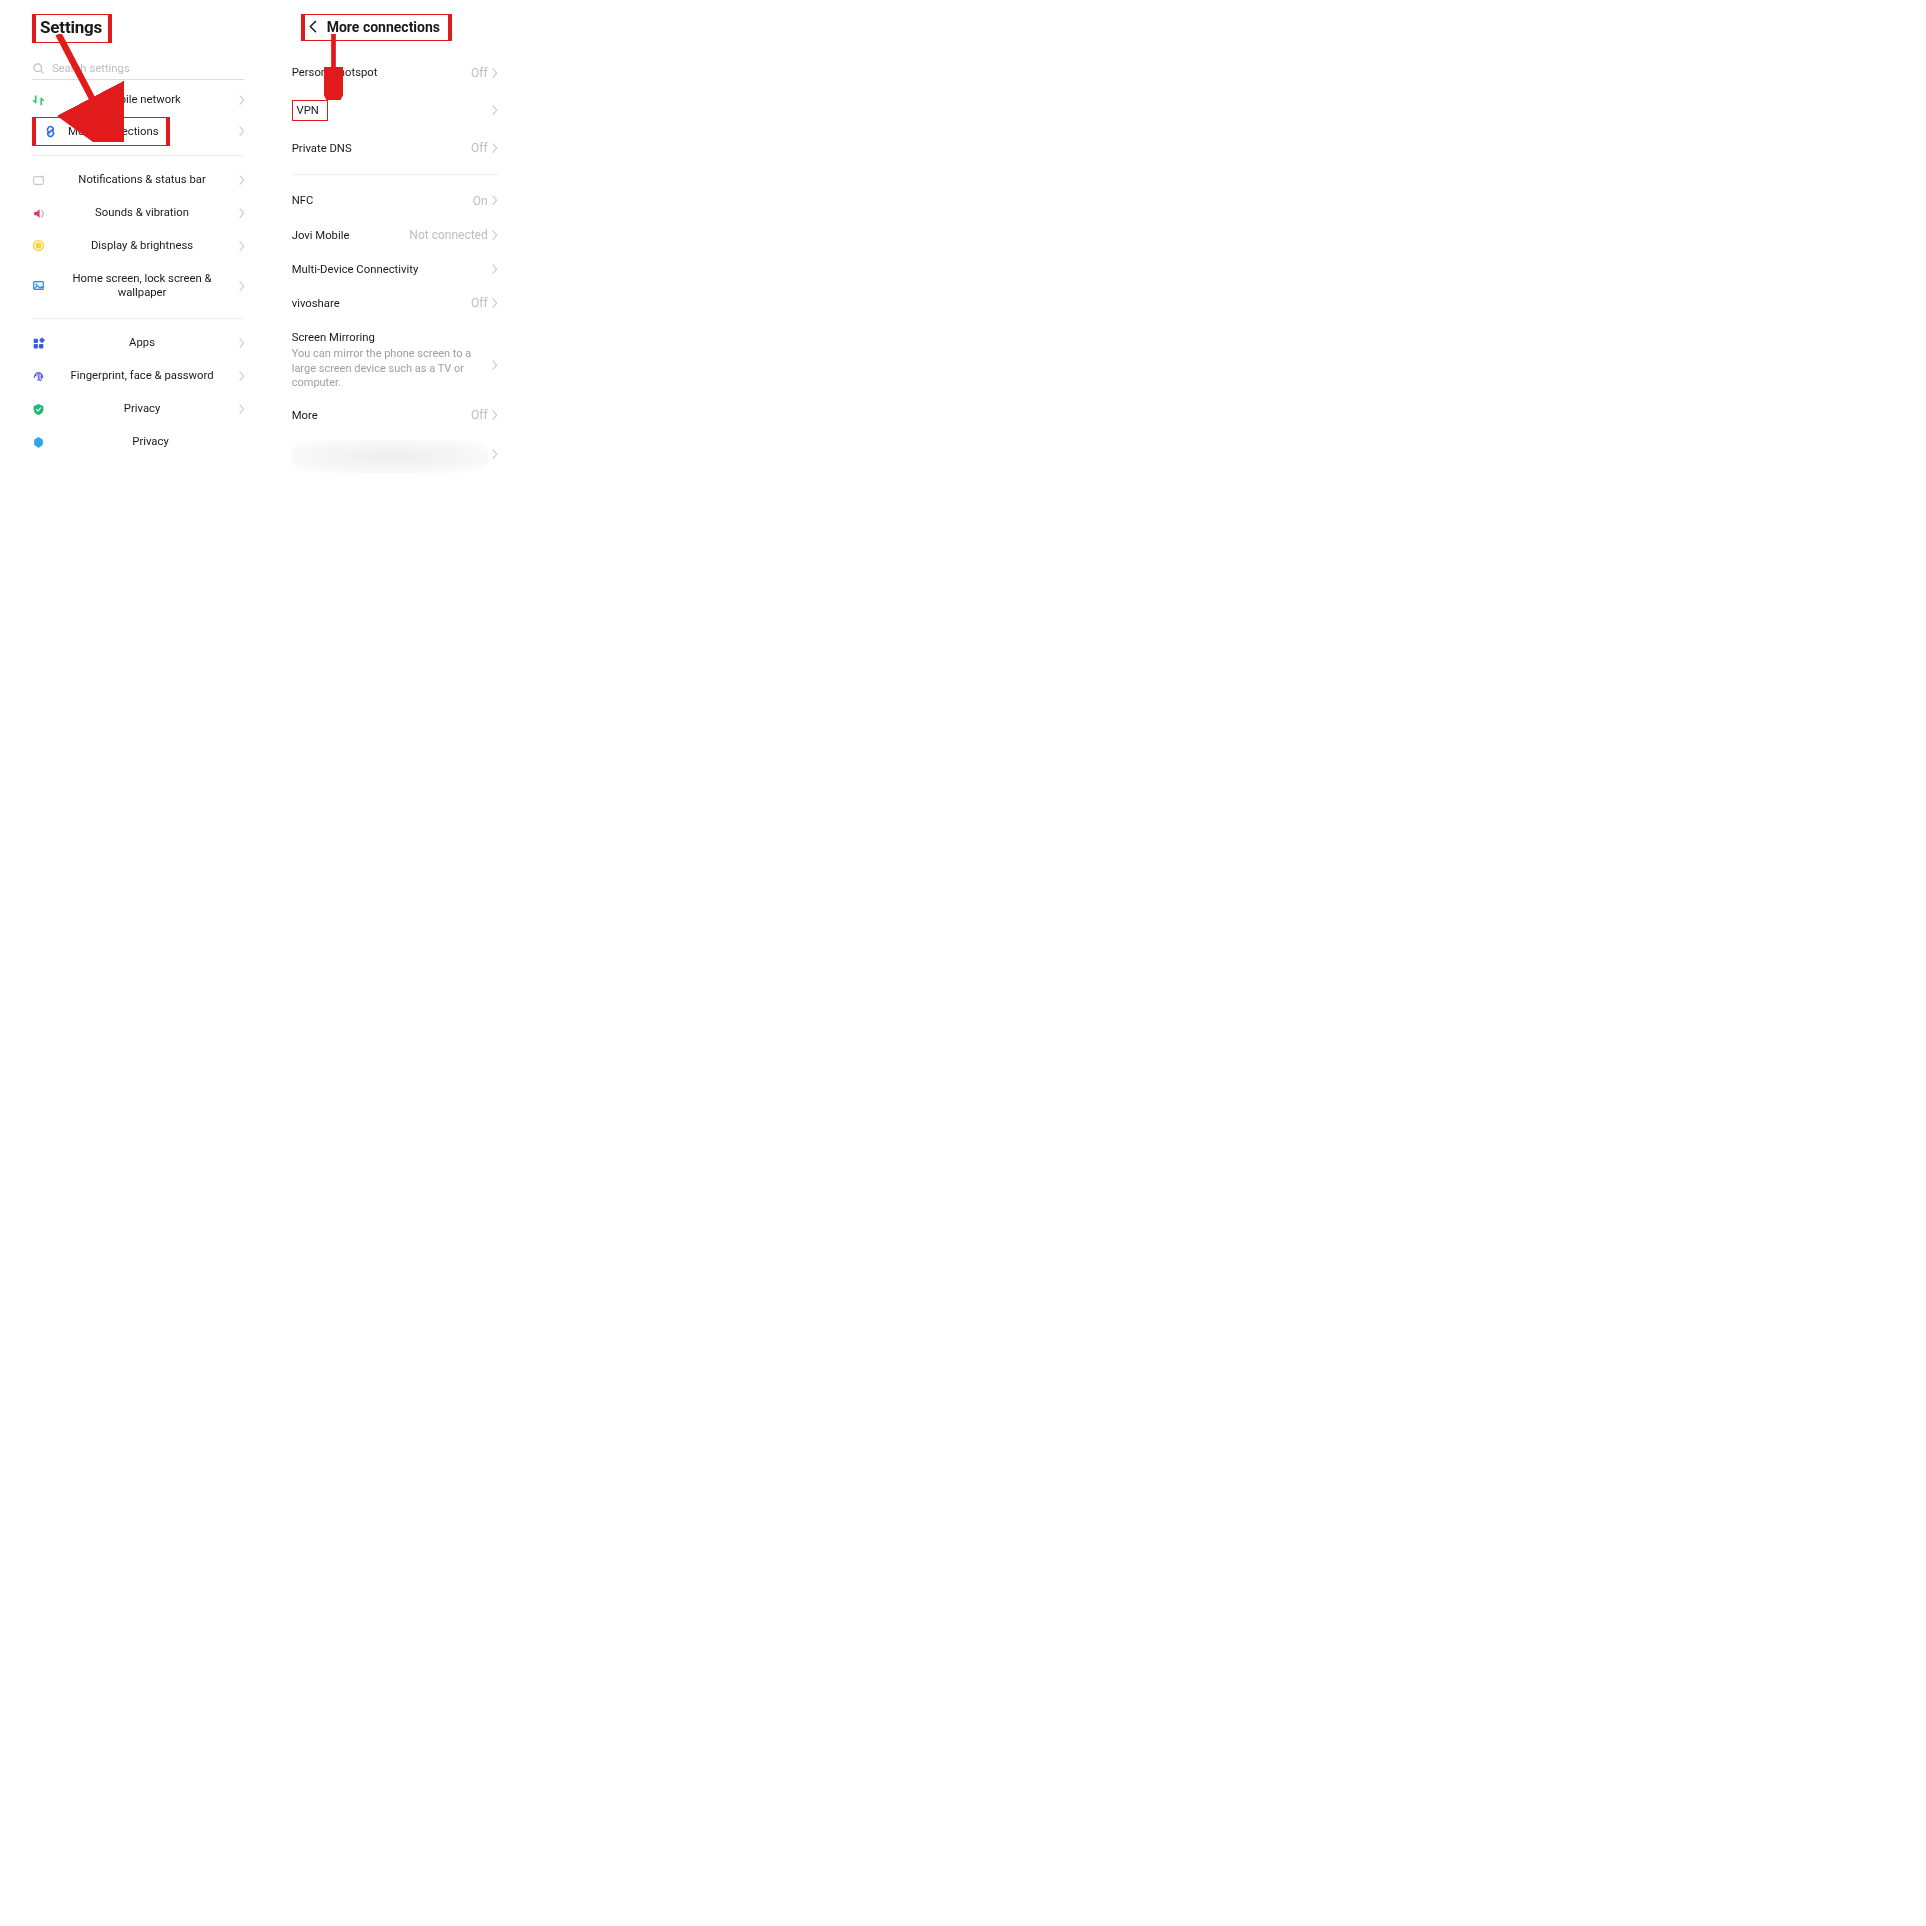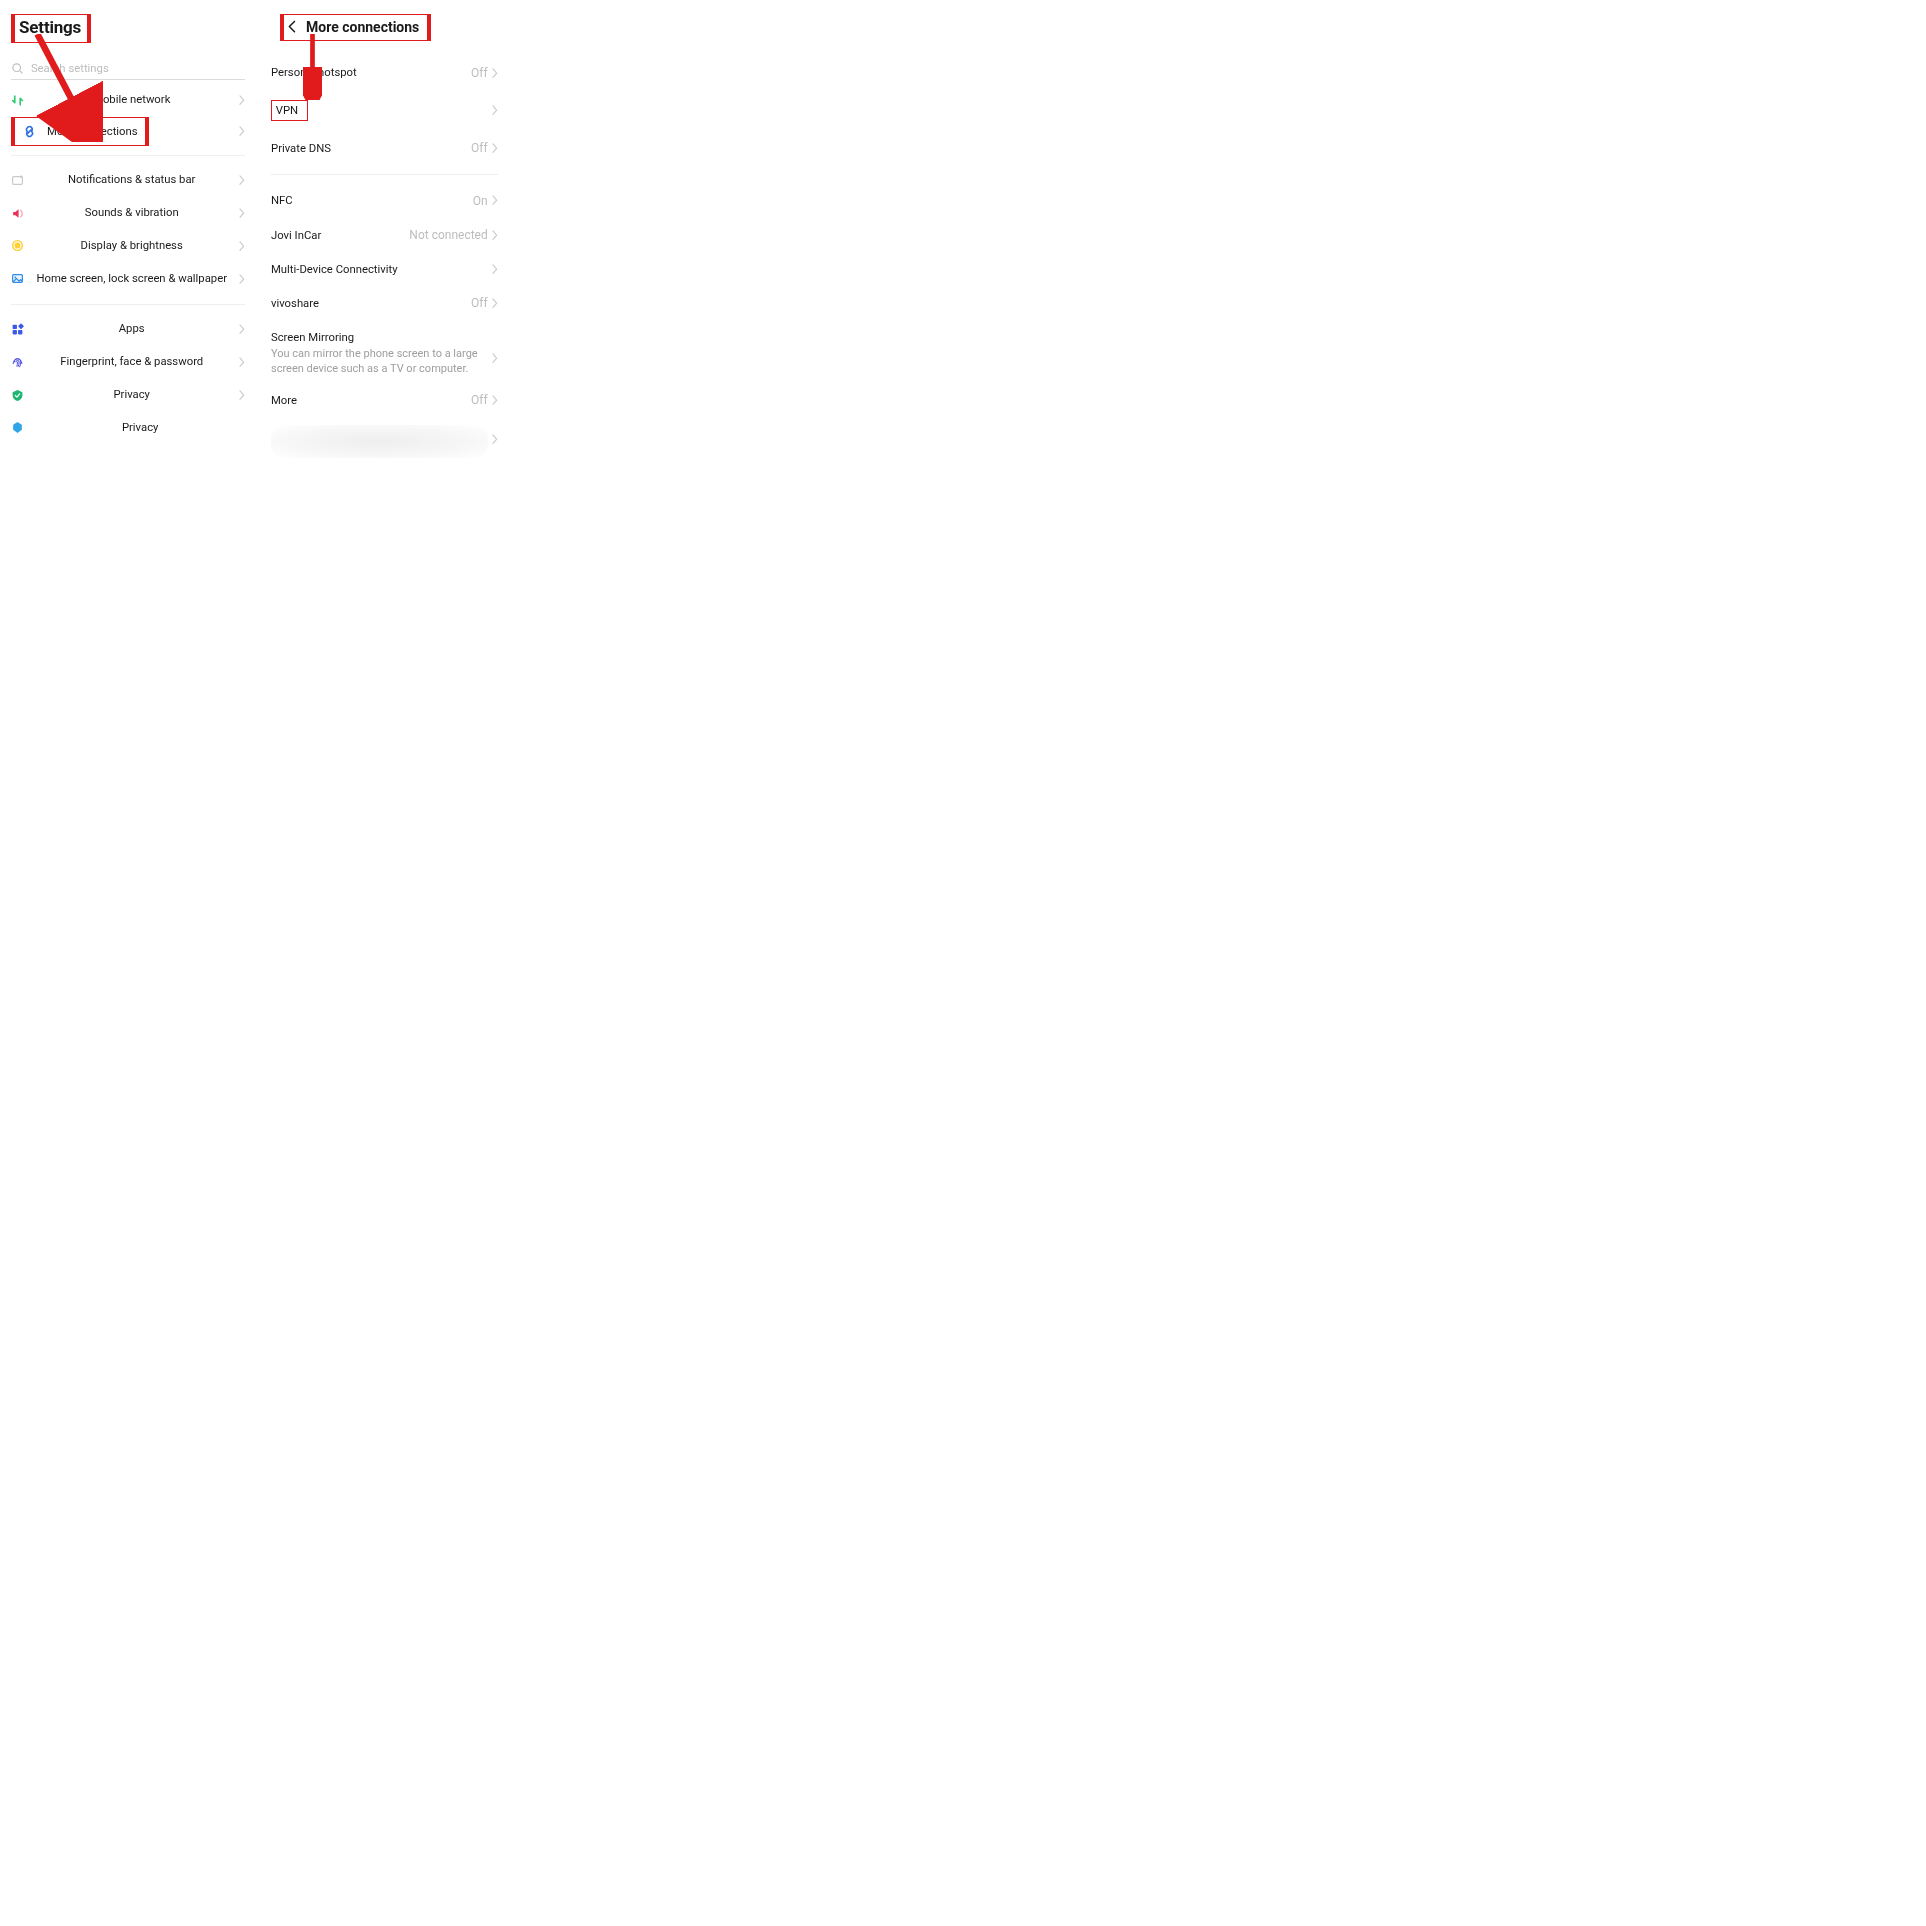--- a/index.html
+++ b/index.html
@@ -14,20 +14,21 @@
   .row {
     display: flex;
     flex-direction: row;
     width: 100%;
     height: 100%;
   }
   .panel {
     width: 50%;
     padding: 9.4px 11.3px;
     position: relative;
+    margin-left: 21px;
   }
   .panel-left { padding-top: 14px; }
   .panel-right { padding-top: 14px; padding-left: 15px; padding-right: 14px; }
 
   .big-title {
     font-size: 17px;
     font-weight: 700;
     letter-spacing: -0.2px;
   }
   .boxed {
@@ -387,21 +388,21 @@
       <span class="rlabel">NFC</span>
       <span class="rstatus">On</span>
       <span class="chevron">
           <svg viewBox="0 0 12 22">
             <path d="M2 2 L10 11 L2 20" fill="none" stroke="#c9c9c9" stroke-width="2.4" stroke-linecap="round"></path>
           </svg>
         </span>
     </div>
 
     <div class="ritem">
-      <span class="rlabel">Jovi InCar</span>
+      <span class="rlabel">Jovi Mobile</span>
       <span class="rstatus">Not connected</span>
       <span class="chevron">
           <svg viewBox="0 0 12 22">
             <path d="M2 2 L10 11 L2 20" fill="none" stroke="#c9c9c9" stroke-width="2.4" stroke-linecap="round"></path>
           </svg>
         </span>
     </div>
 
     <div class="ritem">
       <span class="rlabel">Multi-Device Connectivity</span>

